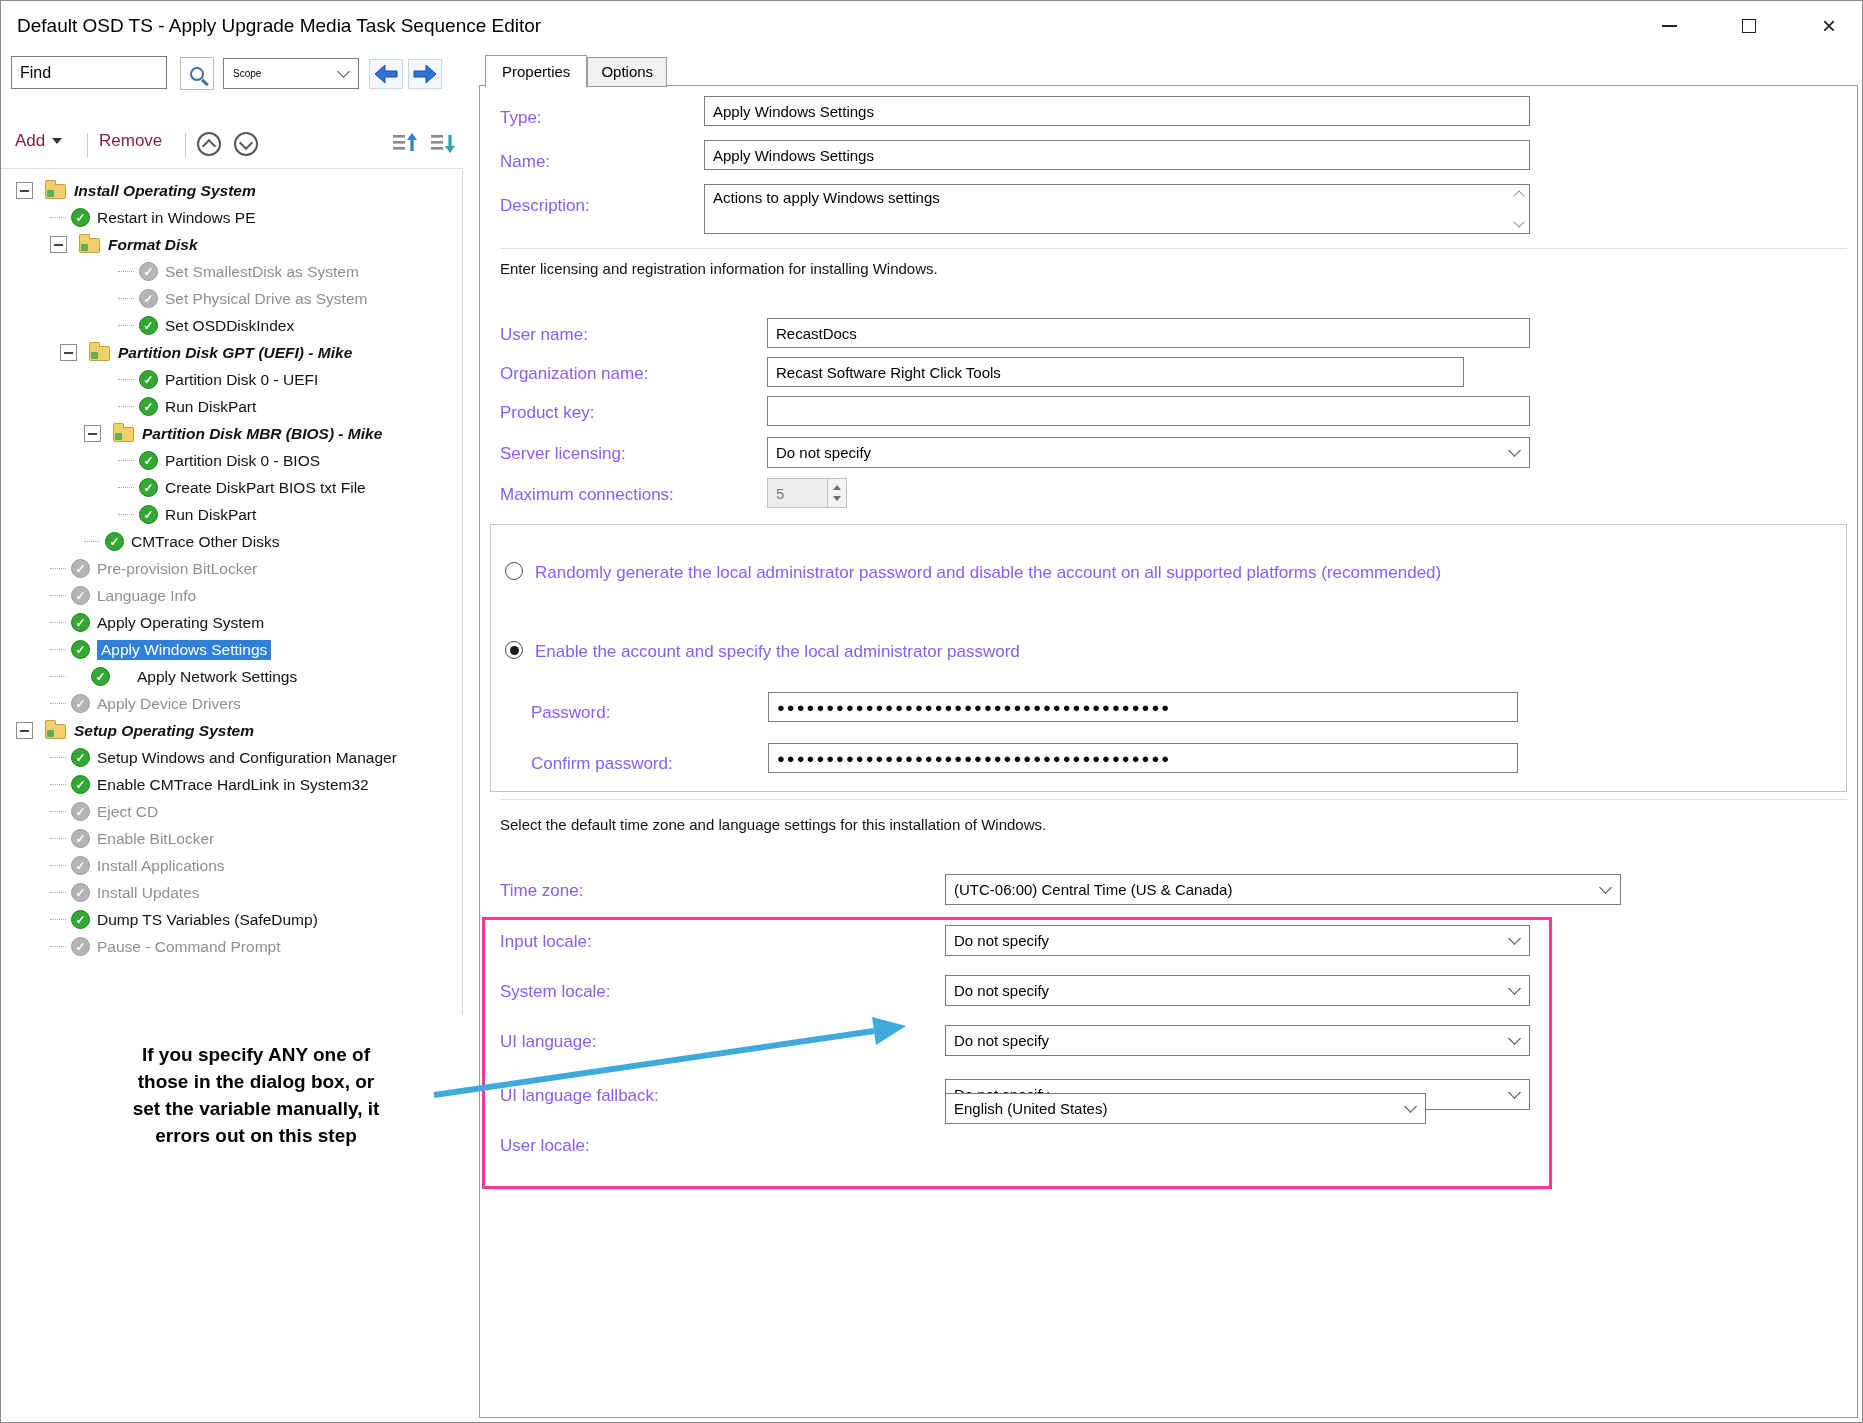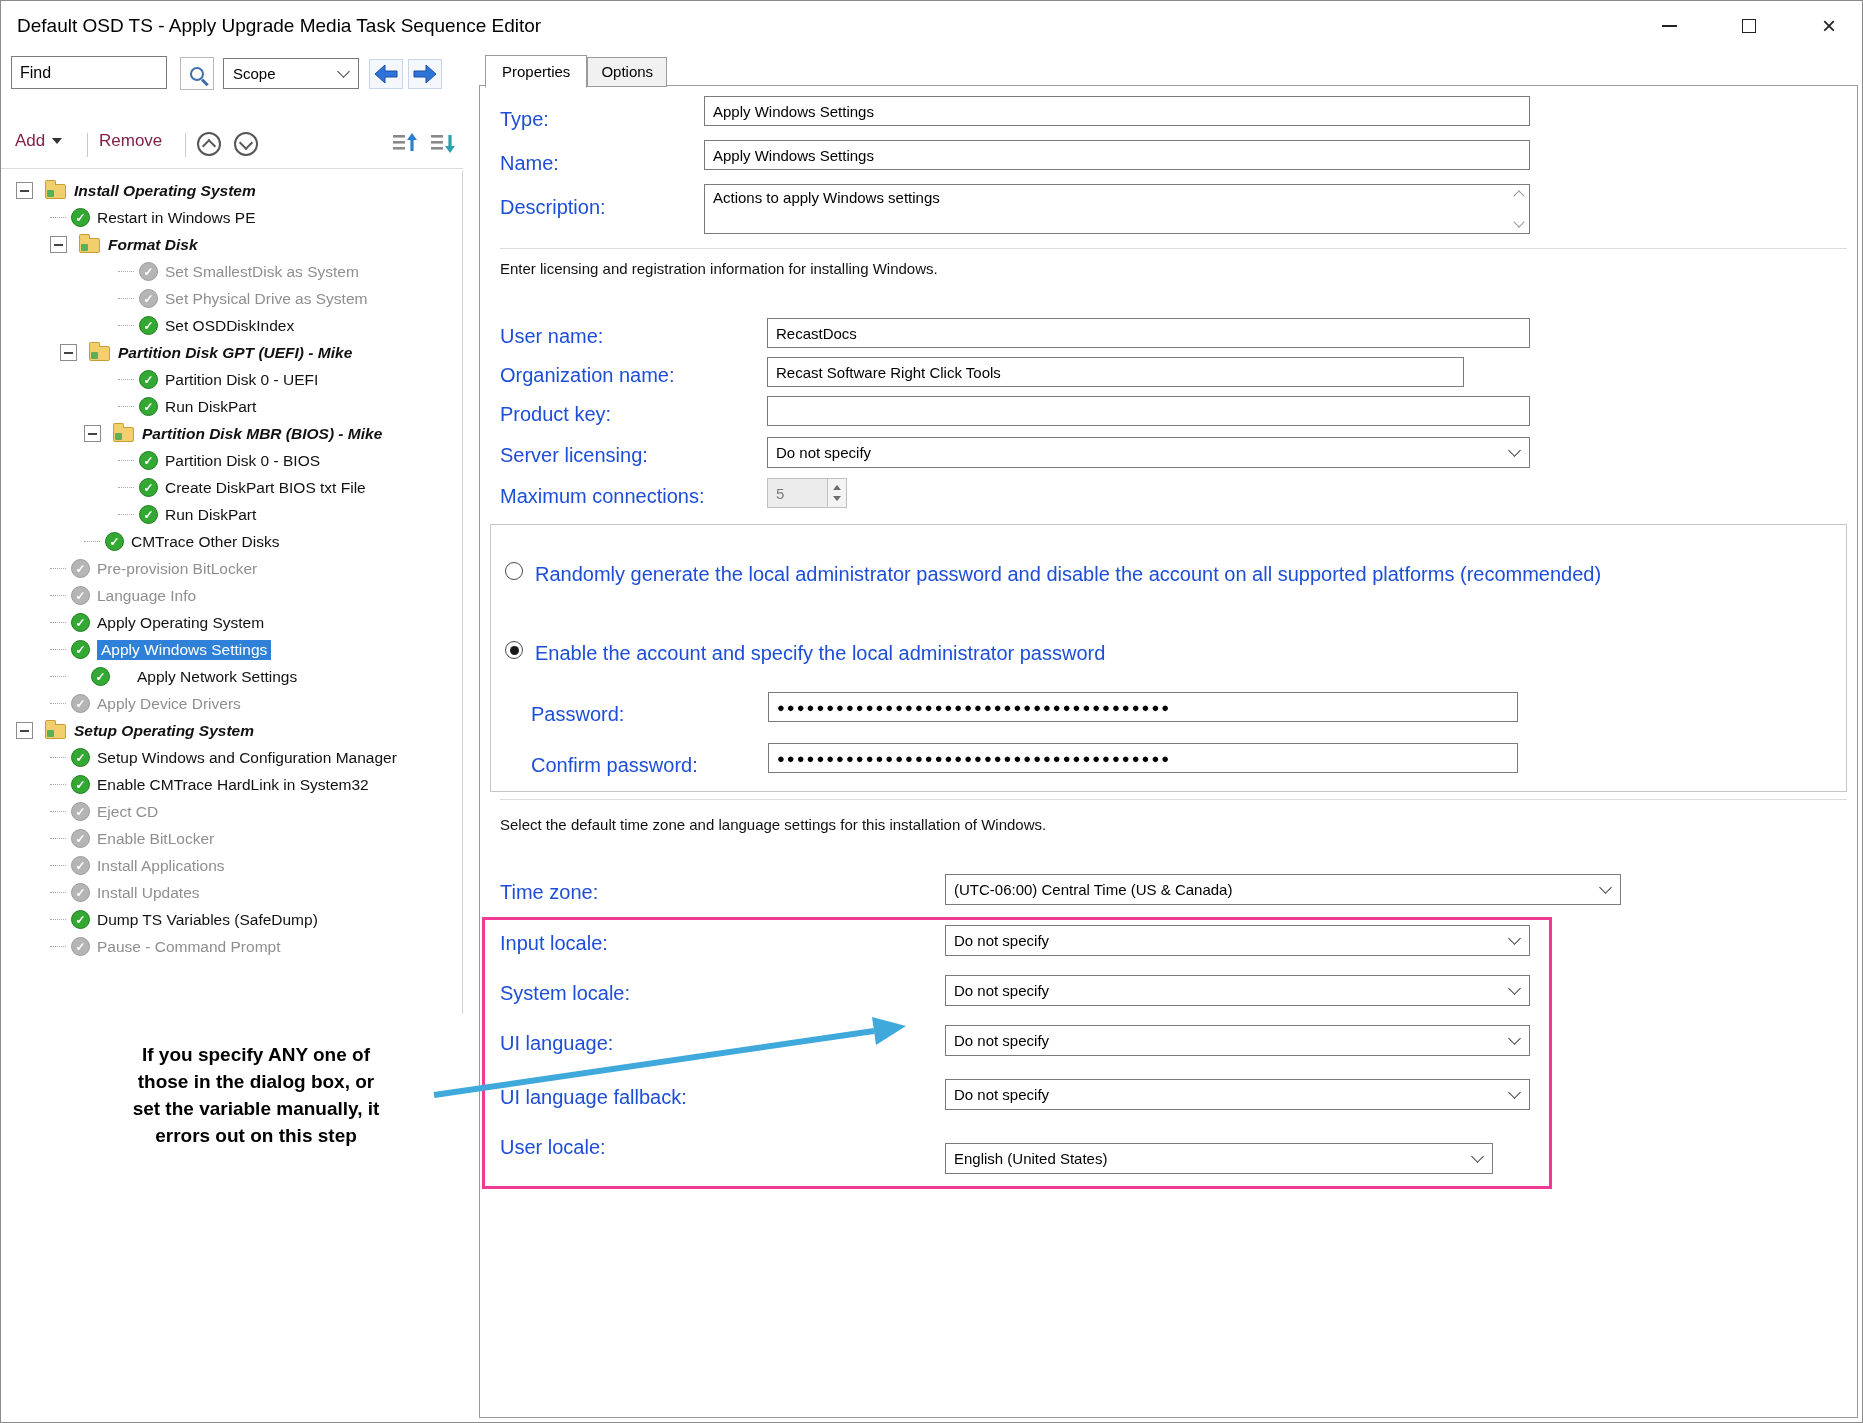--- a/index.html
+++ b/index.html
@@ -1,33 +1,33 @@
 <!DOCTYPE html>
 <html><head>
 <meta charset="utf-8">
 <style>
   html,body{margin:0;padding:0;background:#fff;font-family:"Liberation Sans",sans-serif;}
   #window{position:relative;width:1863px;height:1423px;background:#fff;border:1px solid #8a8a8a;box-sizing:border-box;overflow:hidden;}
   .abs{position:absolute;}
-  .lbl{font-size:20px;color:#1d4ed8;white-space:nowrap;}
+  .lbl{font-size:17px;color:#8b5cf6;white-space:nowrap;}
   .intro{font-size:15px;color:#111;white-space:nowrap;}
   
   .titlebar{position:absolute;left:0;top:0;width:100%;height:50px;background:#fff;display:flex;align-items:center;}
   .title{font-size:19px;color:#000;margin-left:16px;}
   .wincontrols{position:absolute;right:18px;top:0;height:50px;display:flex;align-items:center;gap:50px;}
   .winbtn{width:30px;height:30px;display:flex;align-items:center;justify-content:center;cursor:default;}
   .min-bar{width:15px;height:2px;background:#222;}
   .max-box{width:14px;height:14px;border:1.7px solid #222;box-sizing:border-box;}
   .close-glyph{font-size:24px;color:#222;line-height:1;}
   
   .tb-input{position:absolute;left:10px;top:55px;width:156px;height:33px;border:1px solid #7b7b7b;box-sizing:border-box;font-size:16px;padding:0 8px;font-family:"Liberation Sans",sans-serif;color:#000;}
   .search-btn{position:absolute;left:179px;top:56px;width:34px;height:33px;border:1px solid #b9b9b9;box-sizing:border-box;background:#fdfdfd;display:flex;align-items:center;justify-content:center;}
   .mag{position:relative;width:14px;height:14px;border:2.4px solid #3e6fa8;border-radius:50%;box-sizing:border-box;}
   .mag::after{content:"";position:absolute;width:8px;height:2.6px;background:#3e6fa8;transform:rotate(45deg);left:9px;top:12px;}
-  .combo{border:1px solid #7b7b7b;box-sizing:border-box;background:#fff;display:flex;align-items:center;justify-content:space-between;padding:0 10px 0 9px;font-size:15px;color:#000;}
+  .combo{border:1px solid #7b7b7b;box-sizing:border-box;background:#fff;display:flex;align-items:center;justify-content:space-between;padding:0 10px 0 9px;font-size:10px;color:#000;}
   .chev{width:8px;height:8px;border-right:1.7px solid #3c3c3c;border-bottom:1.7px solid #3c3c3c;transform:rotate(45deg);margin-top:-4px;flex:none;}
   .navbtn{position:absolute;top:58px;width:34px;height:30px;border:1px solid #c9d6ea;background:#f4f8fd;display:flex;align-items:center;justify-content:center;box-sizing:border-box;}
   .txtbtn{font-size:17px;color:#82204a;display:flex;align-items:center;gap:7px;white-space:nowrap;}
   .caret{width:0;height:0;border-left:5px solid transparent;border-right:5px solid transparent;border-top:6px solid #333;}
   .vsep{width:1px;height:24px;background:#c8c8c8;}
   .circlebtn{width:24px;height:24px;border-radius:50%;border:2px solid #565656;box-sizing:border-box;display:flex;align-items:center;justify-content:center;background:#fff;}
   .chev-up{width:8px;height:8px;border-left:2px solid #565656;border-top:2px solid #565656;transform:rotate(45deg);margin-top:4px;}
   .chev-dn{width:8px;height:8px;border-right:2px solid #565656;border-bottom:2px solid #565656;transform:rotate(45deg);margin-top:-3px;}
   
   .tree{position:absolute;left:1px;top:176px;width:460px;height:845px;overflow:hidden;}
@@ -404,21 +404,21 @@
         <span class="chev"></span>
     </div>
 
     <div class="lbl abs" style="left:20px;top:1000px;">UI language fallback:</div>
     <div class="dd" style="left:465px;top:993px;width:585px;">
       <span>Do not specify</span>
         <span class="chev"></span>
     </div>
 
     <div class="lbl abs" style="left:20px;top:1050px;">User locale:</div>
-    <div class="dd" style="left:465px;top:1057px;width:548px;">
+    <div class="dd" style="left:465px;top:1007px;width:481px;">
       <span>English (United States)</span>
         <span class="chev"></span>
     </div>
 
     <div class="pinkbox" style="left:2px;top:831px;width:1070px;height:272px;"></div>
   </div>
 
 </div>
 
 </body></html>

